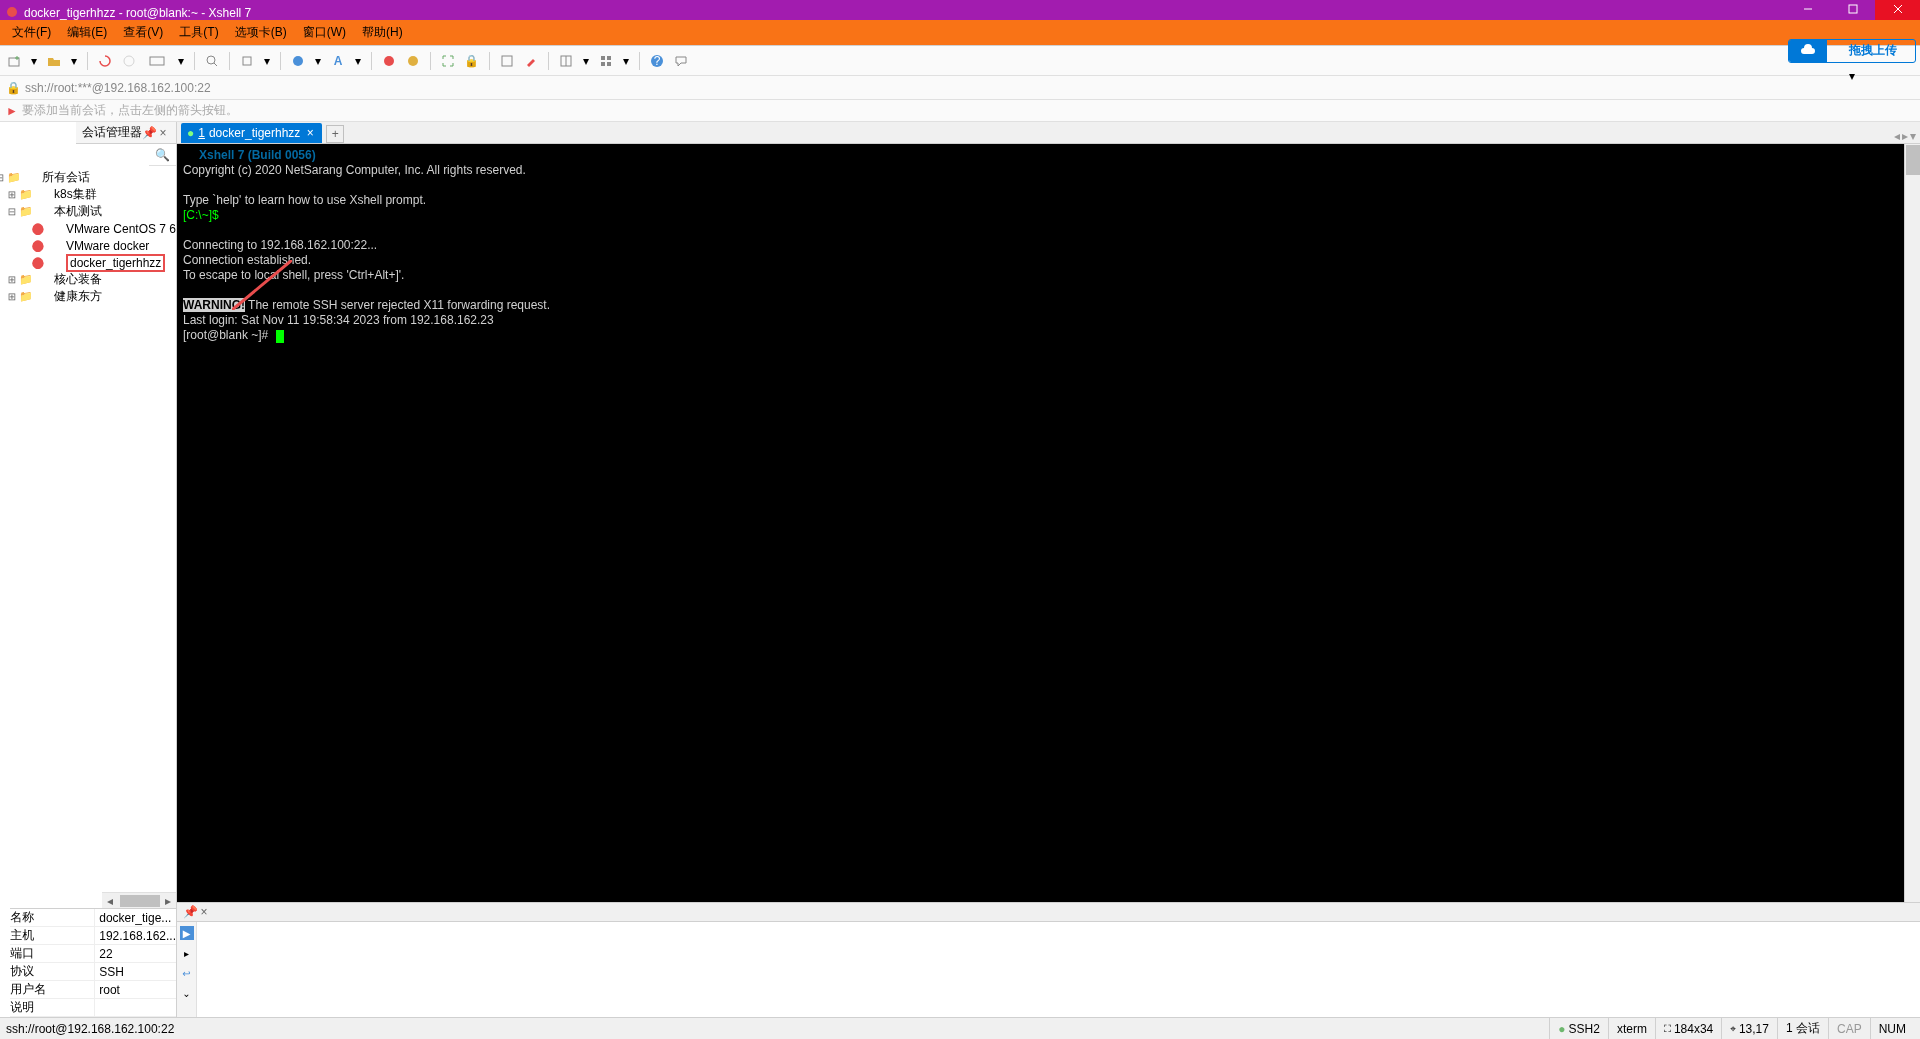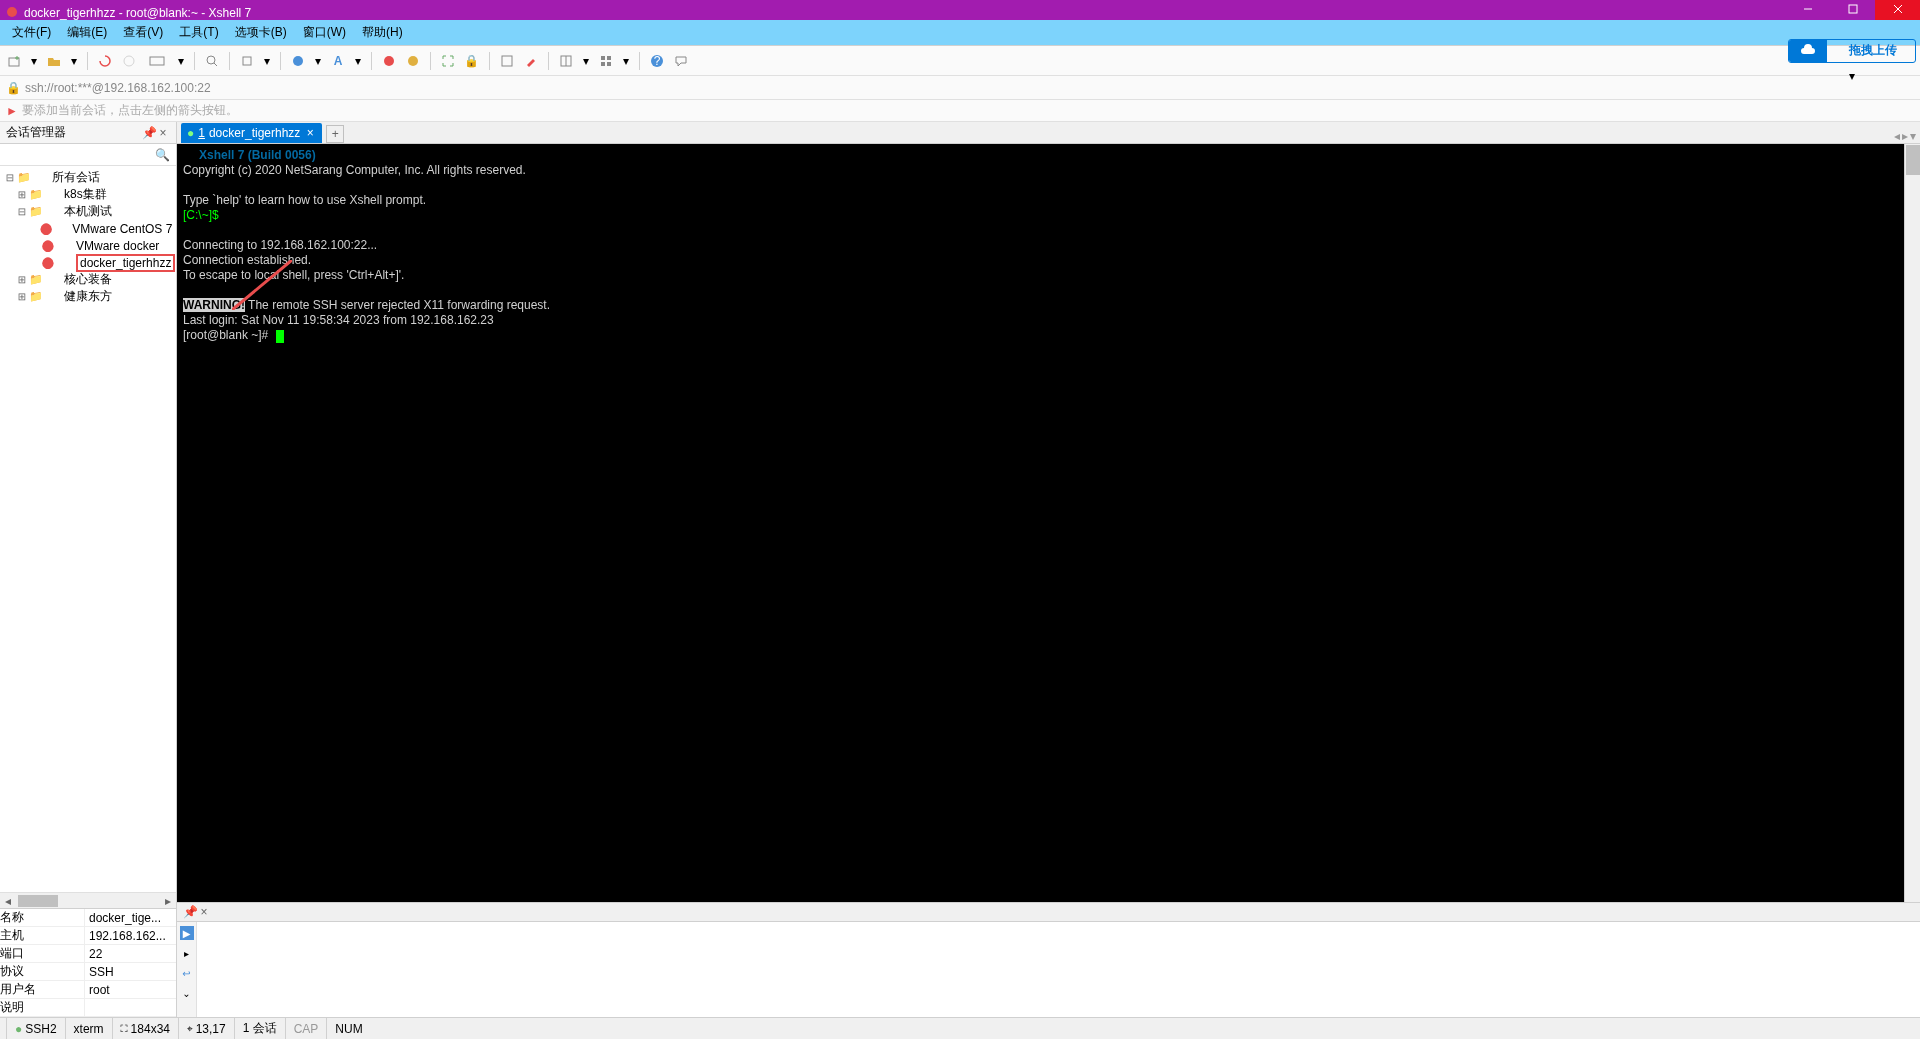--- a/index.html
+++ b/index.html
@@ -7,21 +7,21 @@
 
 
 .titlebar { height: 20px; background: #a21caf; display: flex; align-items: flex-end; color: #fff; }
 .titlebar .icon { width: 16px; height: 16px; margin: 0 4px; display: inline-flex; align-items: center; justify-content: center; }
 .titlebar .title { flex: 1; font-size: 12px; }
 .titlebar .winbtns { display: flex; }
 .titlebar .winbtn { width: 45px; height: 22px; display: flex; align-items: center; justify-content: center; color: #fff; }
 .titlebar .winbtn.close { background: #e81123; }
 
 
-.menubar { height: 26px; background: #7dd3fc; border-bottom: 1px solid #d0d0d0; display: flex; align-items: center; padding: 0 4px; }
+.menubar { height: 26px; background: #f97316; border-bottom: 1px solid #d0d0d0; display: flex; align-items: center; padding: 0 4px; }
 .menubar .item { padding: 2px 8px; color: #000; }
 
 
 .toolbar { height: 30px; background: #fafafa; border-bottom: 1px solid #e0e0e0; display: flex; align-items: center; padding: 0 4px; gap: 4px; position: relative; }
 .toolbar .tb { width: 20px; height: 20px; display: inline-flex; align-items: center; justify-content: center; }
 .toolbar .tb.wide { width: 28px; }
 .toolbar .sep { width: 1px; height: 18px; background: #d0d0d0; margin: 0 3px; }
 .toolbar .right { position: absolute; right: 4px; display: flex; align-items: center; gap: 6px; }
 .upload-btn { display: flex; align-items: center; gap: 4px; border: 1px solid #0078d7; border-radius: 3px; overflow: hidden; height: 24px; }
 .upload-btn .cloud { background: #0078d7; width: 38px; height: 24px; display: flex; align-items: center; justify-content: center; color: #fff; }
@@ -31,21 +31,21 @@
 
 .addrbar { height: 24px; background: #fafafa; border-bottom: 1px solid #e0e0e0; display: flex; align-items: center; padding: 0 6px; color: #888; gap: 4px; }
 .addrbar .lock { color: #d9a045; }
 
 
 .hintbar { height: 22px; background: #fafafa; border-bottom: 1px solid #e0e0e0; display: flex; align-items: center; padding: 0 6px; color: #aaa; gap: 4px; }
 .hintbar .arrow { color: #e84d4d; }
 
 
 .main { flex: 1; display: flex; overflow: hidden; }
-.left { width: 177px; display: flex; flex-direction: column; border-right: 1px solid #d0d0d0; }
+.left { width: 177px; display: flex; flex-direction: column; border-right: 1px solid #d0d0d0; align-items: flex-end; }
 .panel-header { height: 22px; border-bottom: 1px solid #d0d0d0; display: flex; align-items: center; padding: 0 6px; background: #f5f5f5; }
 .panel-header .title { flex: 1; }
 .panel-header .pin, .panel-header .x { width: 14px; text-align: center; color: #666; }
 .searchbar { height: 22px; border-bottom: 1px solid #e0e0e0; display: flex; align-items: center; justify-content: flex-end; padding: 0 6px; color: #888; }
 .tree { flex: 1; overflow: auto; padding: 3px 0; background: #fff; }
 .treeitem { display: flex; align-items: center; height: 17px; padding-left: 4px; }
 .treeitem .tw { width: 12px; color: #666; font-size: 10px; text-align: center; }
 .treeitem .ico { width: 16px; text-align: center; font-size: 11px; }
 .treeitem .lbl { margin-left: 20px; white-space: nowrap; }
 .treeitem.indent1 { padding-left: 16px; }
@@ -401,20 +401,21 @@
         <span class="btn">▸</span>
         <span class="btn" style="color:#4a90d9">↩</span>
         <span class="btn">⌄</span>
       </div>
       <div class="ta"></div>
     </div>
   </div>
 </div>
 
 <div class="statusbar">
+  <span class="l">ssh://root@192.168.162.100:22</span>
   <span class="seg">
       <span class="led">●</span>
       <span>SSH2</span>
     </span>
   <span class="seg">xterm</span>
   <span class="seg">
       <span style="font-size:10px">⛶</span> 
       <span>184x34</span>
     </span>
   <span class="seg">

